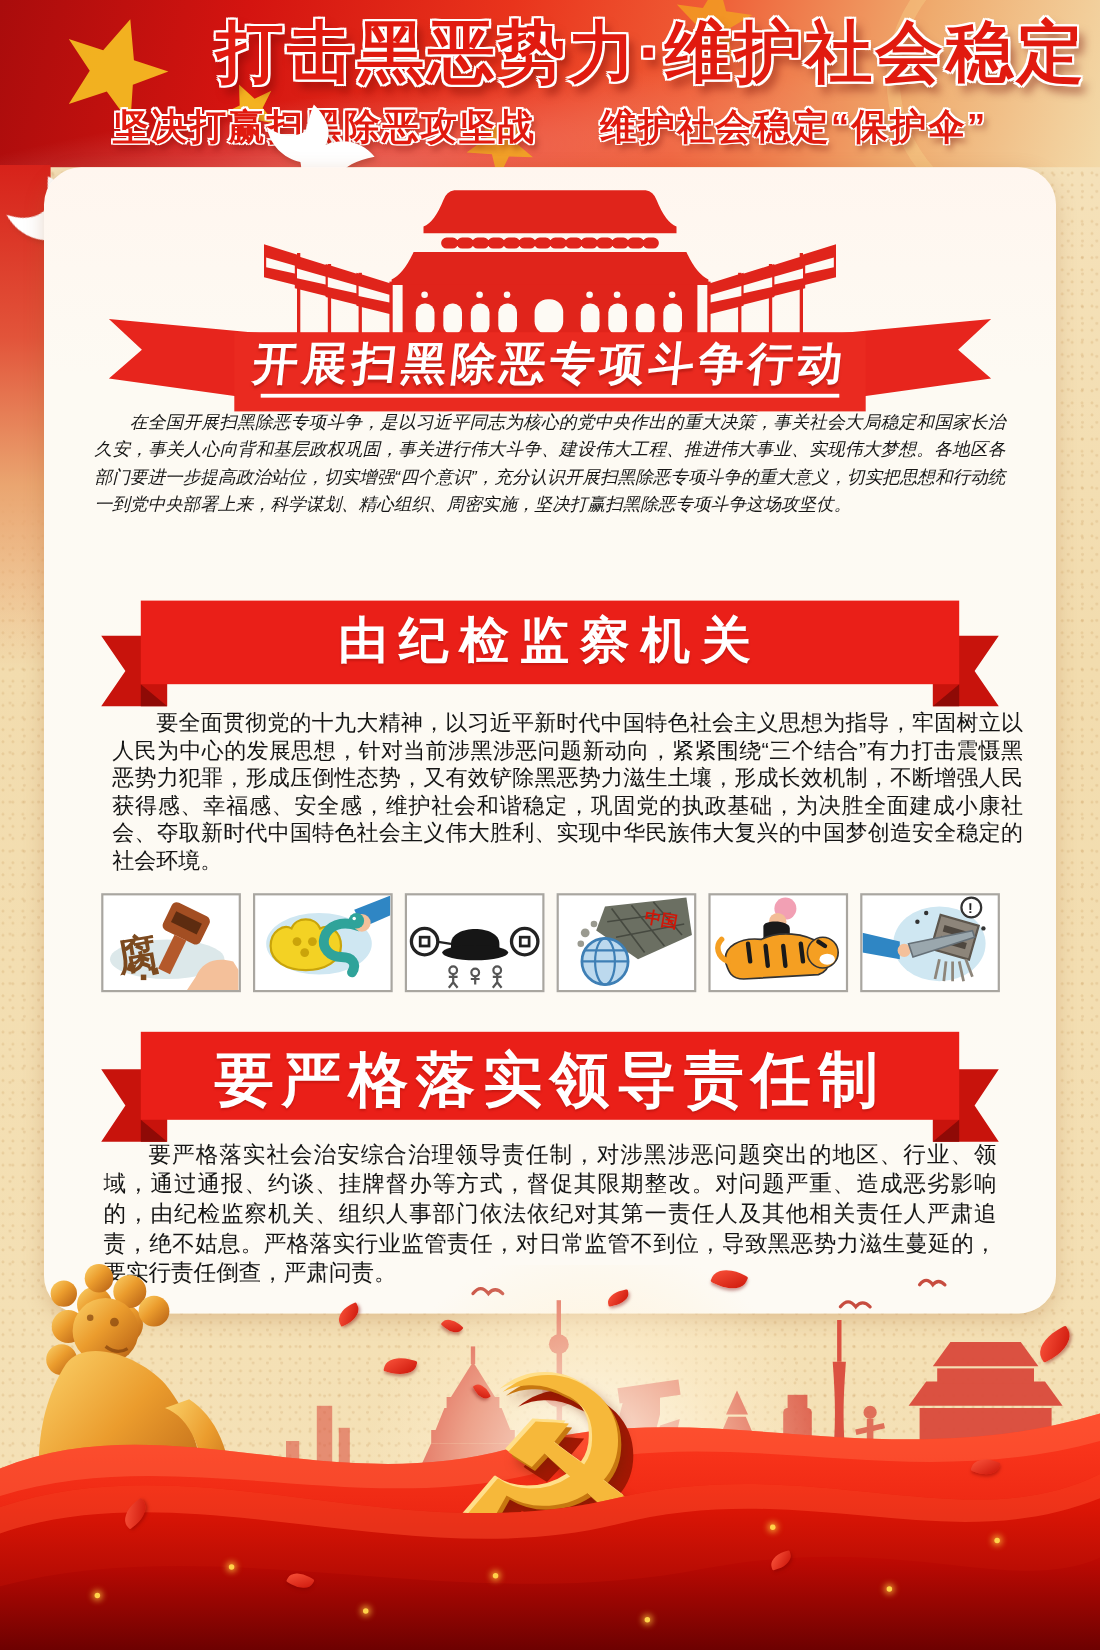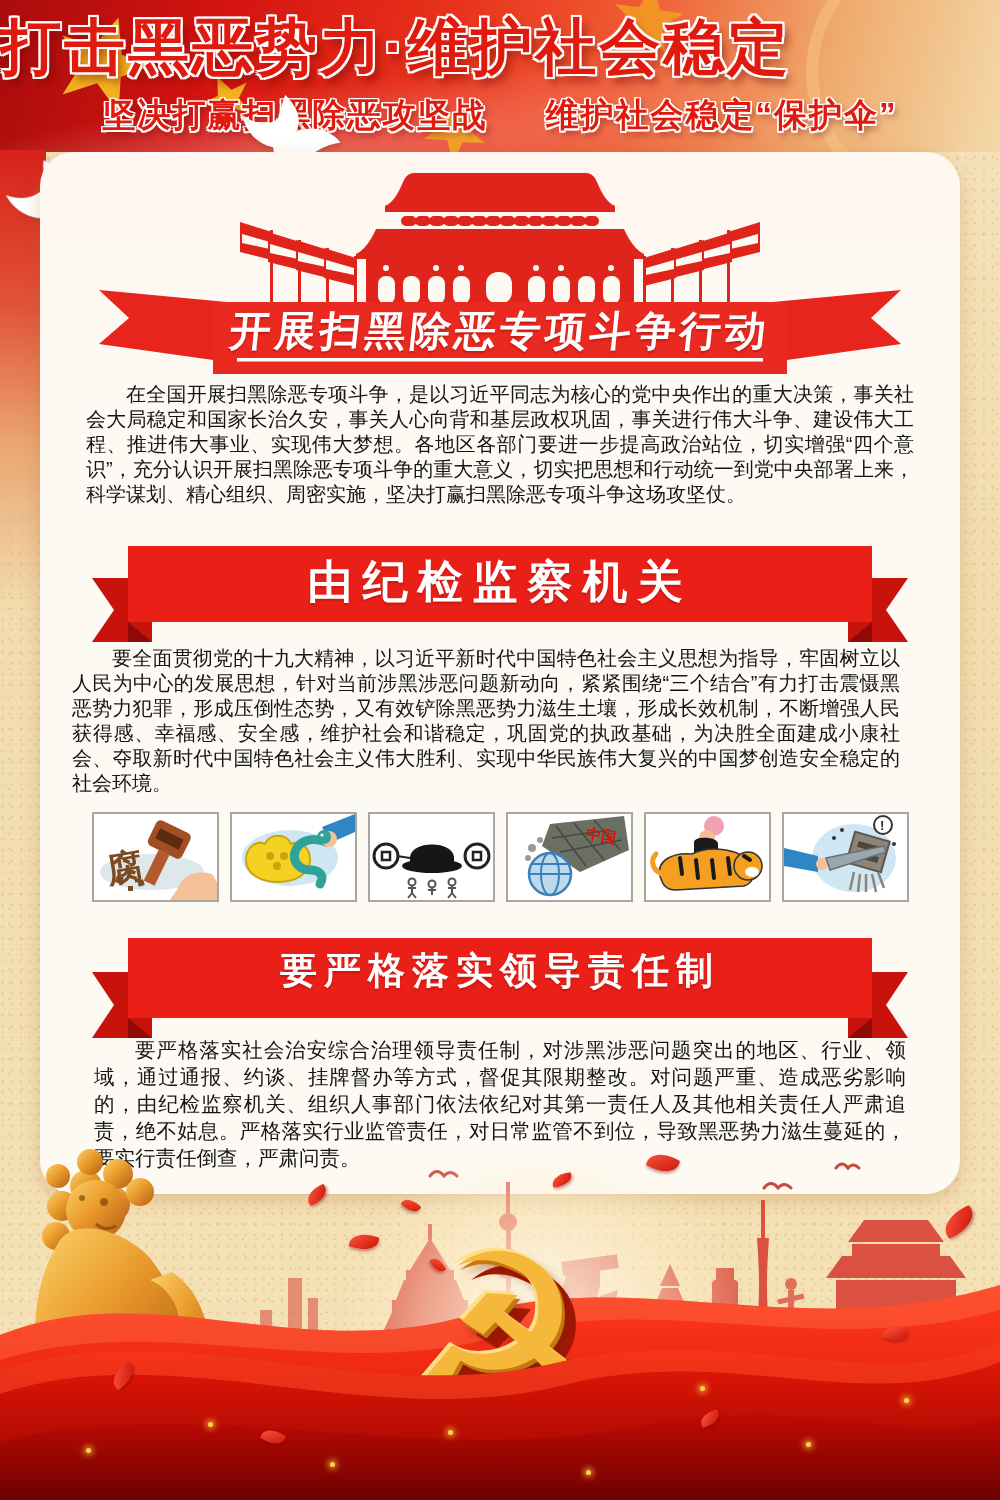--- a/index.html
+++ b/index.html
@@ -13,21 +13,21 @@
   
   .header{position:absolute;left:0;top:0;width:1000px;height:152px;
     background:linear-gradient(104deg,#a90c0c 0%,#d41410 22%,#e9341c 45%,#ef5c35 62%,#efab6e 82%,#f3d9a8 100%);
     overflow:hidden;}
   .header .sheen{position:absolute;left:-80px;top:70px;width:900px;height:160px;
     background:radial-gradient(ellipse at 40% 50%, rgba(255,255,255,.30), transparent 65%);
     transform:rotate(-8deg);}
   .star{position:absolute;opacity:.9;}
   .ring{position:absolute;right:-70px;top:-60px;width:240px;height:240px;border-radius:50%;
     border:12px solid rgba(250,215,140,.35);}
-  .header-title{position:absolute;left:0;top:14px;width:988px;text-align:left;
+  .header-title{position:absolute;left:0;top:14px;width:988px;text-align:right;
     font-size:61px;font-weight:bold;letter-spacing:3px;color:#e11a0f;line-height:1.1;
     text-shadow:2px 0 0 #fff,-2px 0 0 #fff,0 2px 0 #fff,0 -2px 0 #fff,2px 2px 0 #fff,
       -2px -2px 0 #fff,2px -2px 0 #fff,-2px 2px 0 #fff,5px 7px 9px rgba(110,5,0,.55);}
   .header-subtitle{position:absolute;left:0;top:93px;width:1000px;text-align:center;
     font-size:33px;font-weight:bold;color:#e11a0f;letter-spacing:2px;
     text-shadow:1.5px 0 0 #fff,-1.5px 0 0 #fff,0 1.5px 0 #fff,0 -1.5px 0 #fff,
       1.5px 1.5px 0 #fff,-1.5px -1.5px 0 #fff,1.5px -1.5px 0 #fff,-1.5px 1.5px 0 #fff,
       3px 5px 6px rgba(110,5,0,.5);}
   .header-subtitle .gap{display:inline-block;width:58px;}
   
@@ -38,28 +38,28 @@
   .card{position:absolute;left:40px;top:152px;width:920px;height:1042px;border-radius:34px;
     background:linear-gradient(180deg,#fff6ef 0%,#fdfaf3 18%,#fdfaf4 100%);
     box-shadow:0 6px 18px rgba(160,90,40,.25);}
   .tiananmen{position:absolute;left:130px;top:12px;}
   .ribbon-wing{position:absolute;left:55px;top:130px;}
   .ribbon-wing-label{position:absolute;left:55px;top:152px;width:810px;text-align:center;
     color:#fff;font-size:41px;font-weight:bold;letter-spacing:4px;transform:skewX(-6deg);
     text-shadow:0 2px 2px rgba(120,10,0,.35);}
   .para{position:absolute;color:#151515;text-align:justify;text-indent:2em;
     font-weight:500;}
-  .para1{left:46px;top:230px;width:828px;font-size:20px;line-height:25px;}
-  .para2{left:32px;top:494px;width:828px;font-size:20px;line-height:25px;}
+  .para1{left:46px;top:220px;width:828px;font-size:16px;line-height:25px;font-style:italic;}
+  .para2{left:62px;top:494px;width:828px;font-size:20px;line-height:25px;}
   .para3{left:54px;top:884px;width:812px;font-size:20.5px;line-height:27px;}
   .ribbon-flat{position:absolute;left:50px;}
   .ribbon-flat-label{position:absolute;width:820px;left:50px;text-align:center;color:#fff;
     font-weight:bold;text-shadow:0 2px 2px rgba(120,10,0,.3);}
   .label2{top:400px;font-size:45px;letter-spacing:10px;}
-  .label3{top:794px;font-size:37px;letter-spacing:7px;}
+  .label3{top:794px;font-size:54px;letter-spacing:7px;}
   .cartoons{position:absolute;left:46px;top:660px;width:828px;display:flex;gap:11px;
     justify-content:center;}
   .cartoon-box{width:127px;height:90px;background:#fff;border:2px solid #a9a6a0;
     box-sizing:border-box;overflow:hidden;}
   
   .scenery{position:absolute;left:0;top:1130px;width:1000px;height:370px;}
   .scenery > *{position:absolute;}
   .glow{left:300px;top:20px;width:480px;height:330px;
     background:radial-gradient(circle at 50% 55%, rgba(255,250,235,.95) 0%, rgba(255,240,210,.5) 40%, transparent 68%);}
   .emblem-wrap{left:392px;top:96px;width:310px;height:280px;text-align:center;}

